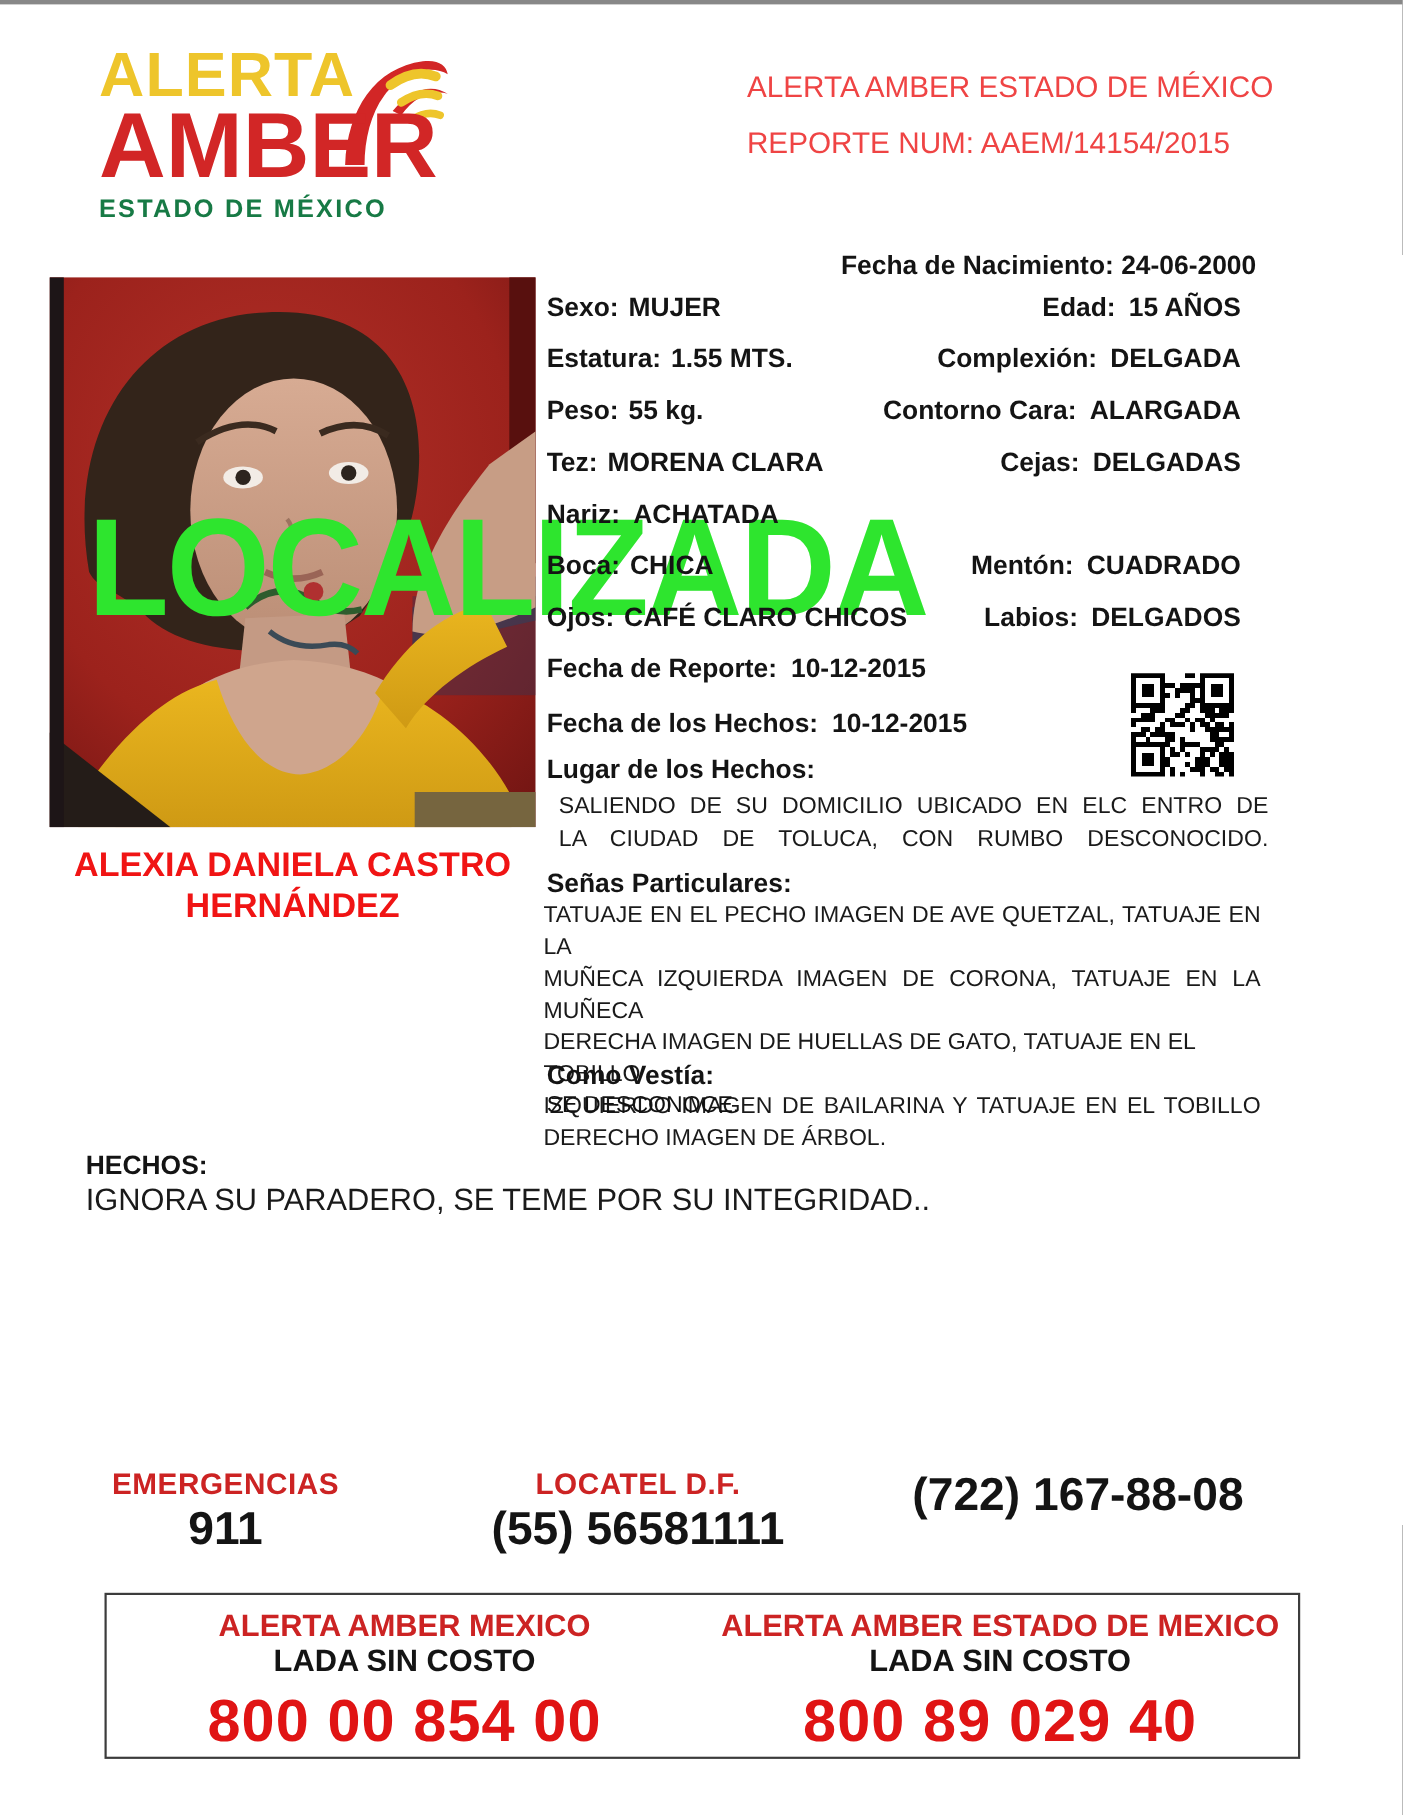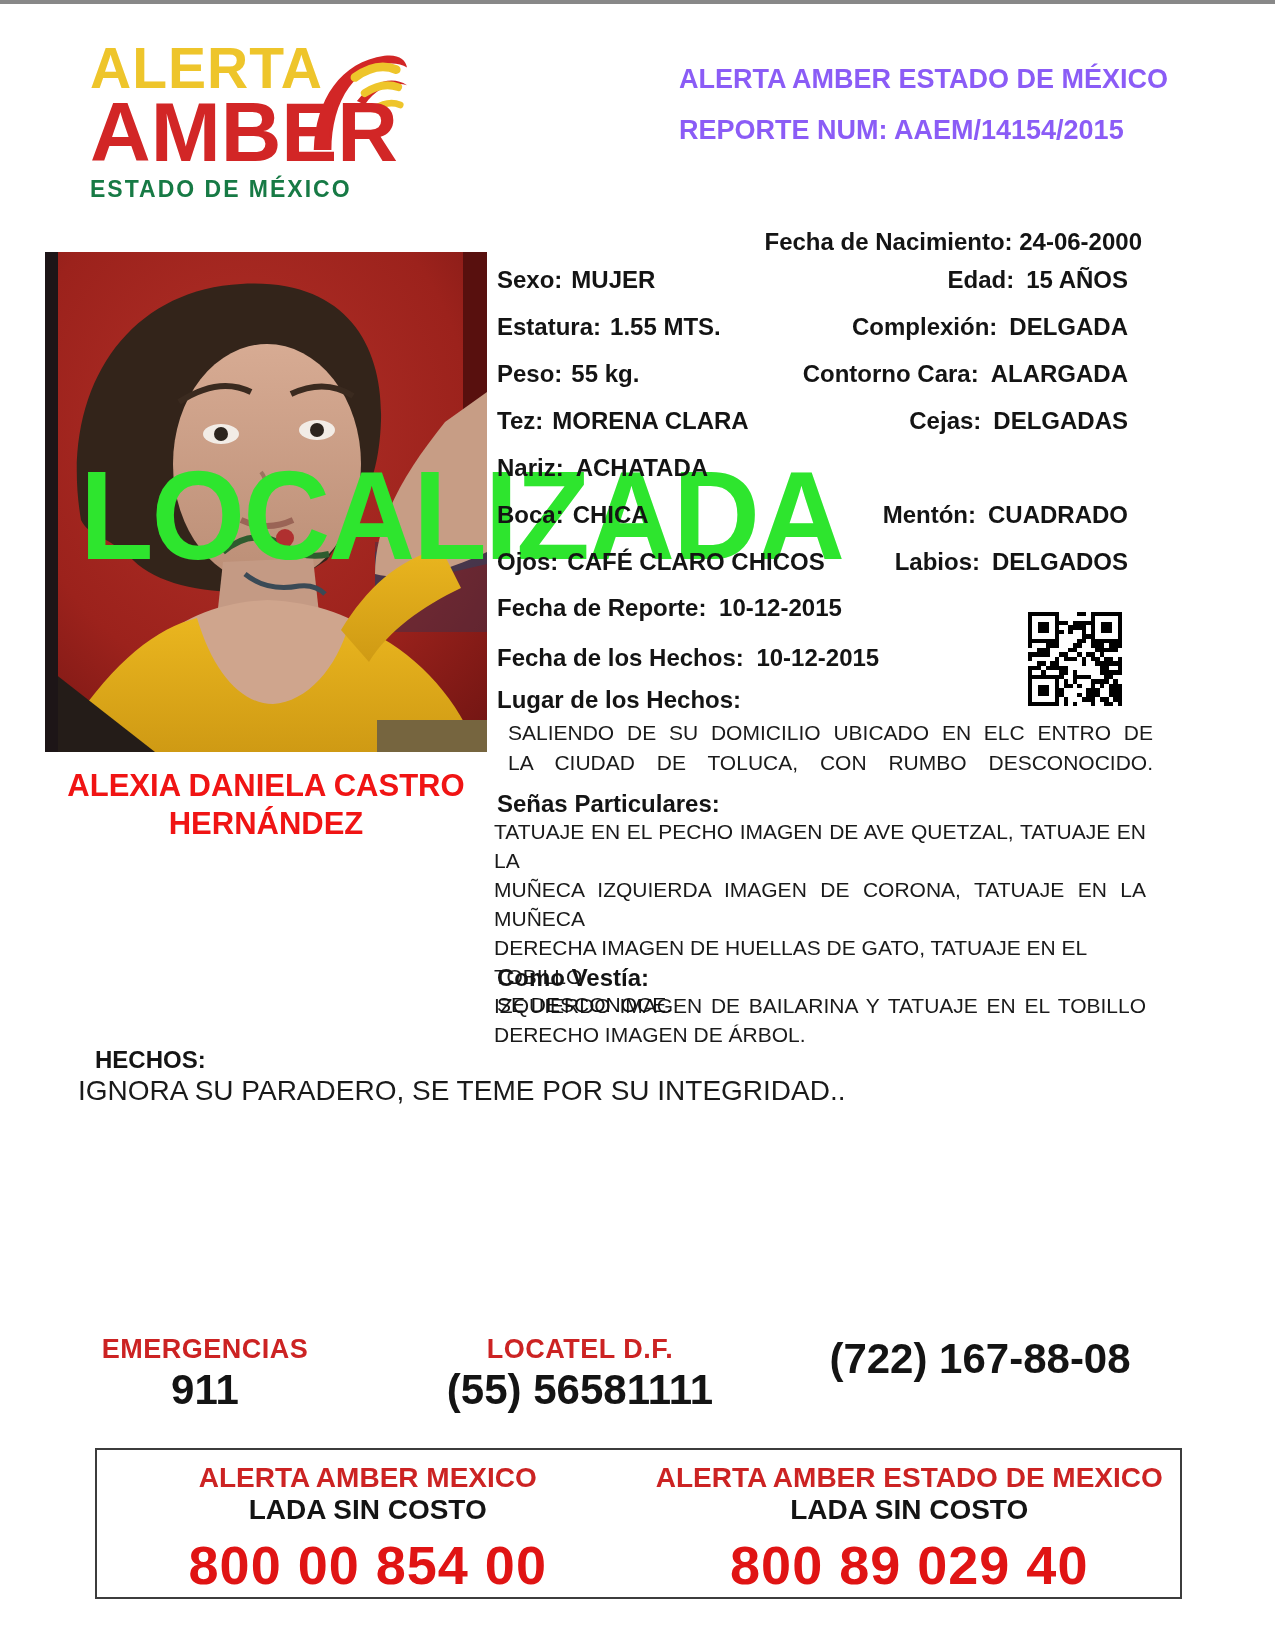--- a/index.html
+++ b/index.html
@@ -11,21 +11,21 @@
 
   
   .logo{left:90px;top:36px;width:320px;height:180px;z-index:4;}
   .logo-alerta{font-weight:bold;font-size:57px;line-height:56px;letter-spacing:1px;color:var(--logo-yellow,#eec52b);}
   .logo-amber{font-weight:bold;font-size:84px;line-height:76px;letter-spacing:0px;color:var(--logo-red,#d22626);margin-top:-2px;}
   .logo-estado{font-weight:bold;font-size:23px;letter-spacing:2px;color:var(--logo-green,#177a45);margin-top:6px;}
   .logo-swoosh{left:300px;top:40px;width:108px;height:112px;}
 
   
   .hdr{left:679px;top:60px;width:560px;z-index:10;}
-  .hdr div{font-weight:bold;font-size:27px;line-height:30px;color:#8b5cf6;}
+  .hdr div{font-weight:normal;font-size:27px;line-height:30px;color:#ef4444;}
   .hdr .l2{margin-top:21px;}
 
   
   .photo{left:45px;top:248px;width:442px;height:500px;z-index:2;}
   .photo svg{display:block;width:100%;height:100%;}
 
   
   .localizada{
     left:80px;top:452px;width:740px;z-index:6;
     font-weight:bold;font-size:126px;line-height:120px;letter-spacing:-2px;
@@ -53,21 +53,21 @@
   
   .h-bold{font-weight:bold;font-size:24px;color:#141414;}
   .lugar-h{left:497px;top:682px;z-index:10;}
   .para{left:500px;width:645px;z-index:10;font-size:21px;line-height:30px;color:#1a1a1a;}
   .lugar-p{top:714px;padding-left:8px;}
   .senas-h{left:497px;top:786px;z-index:10;}
   .senas-p{top:813px;left:494px;width:652px;line-height:29px;}
   .jfull{text-align:justify;text-align-last:justify;}
   .vestia-h{left:497px;top:960px;z-index:10;}
   .vestia-p{left:497px;top:989px;font-size:21px;z-index:10;}
-  .hechos-h{left:95px;top:1042px;z-index:10;}
+  .hechos-h{left:78px;top:1042px;z-index:10;}
   .hechos-p{left:78px;top:1071px;font-size:28px;z-index:10;color:#1a1a1a;}
 
   
   .qr{left:1028px;top:608px;width:94px;height:94px;z-index:10;}
   .qr svg{width:100%;height:100%;display:block;}
 
   
   .contact{top:1330px;text-align:center;z-index:10;}
   .contact .clab{font-weight:bold;font-size:27px;color:var(--accent-red,#cc2323);letter-spacing:0.5px;}
   .contact .cnum{font-weight:bold;font-size:42px;line-height:46px;color:#141414;margin-top:2px;}

